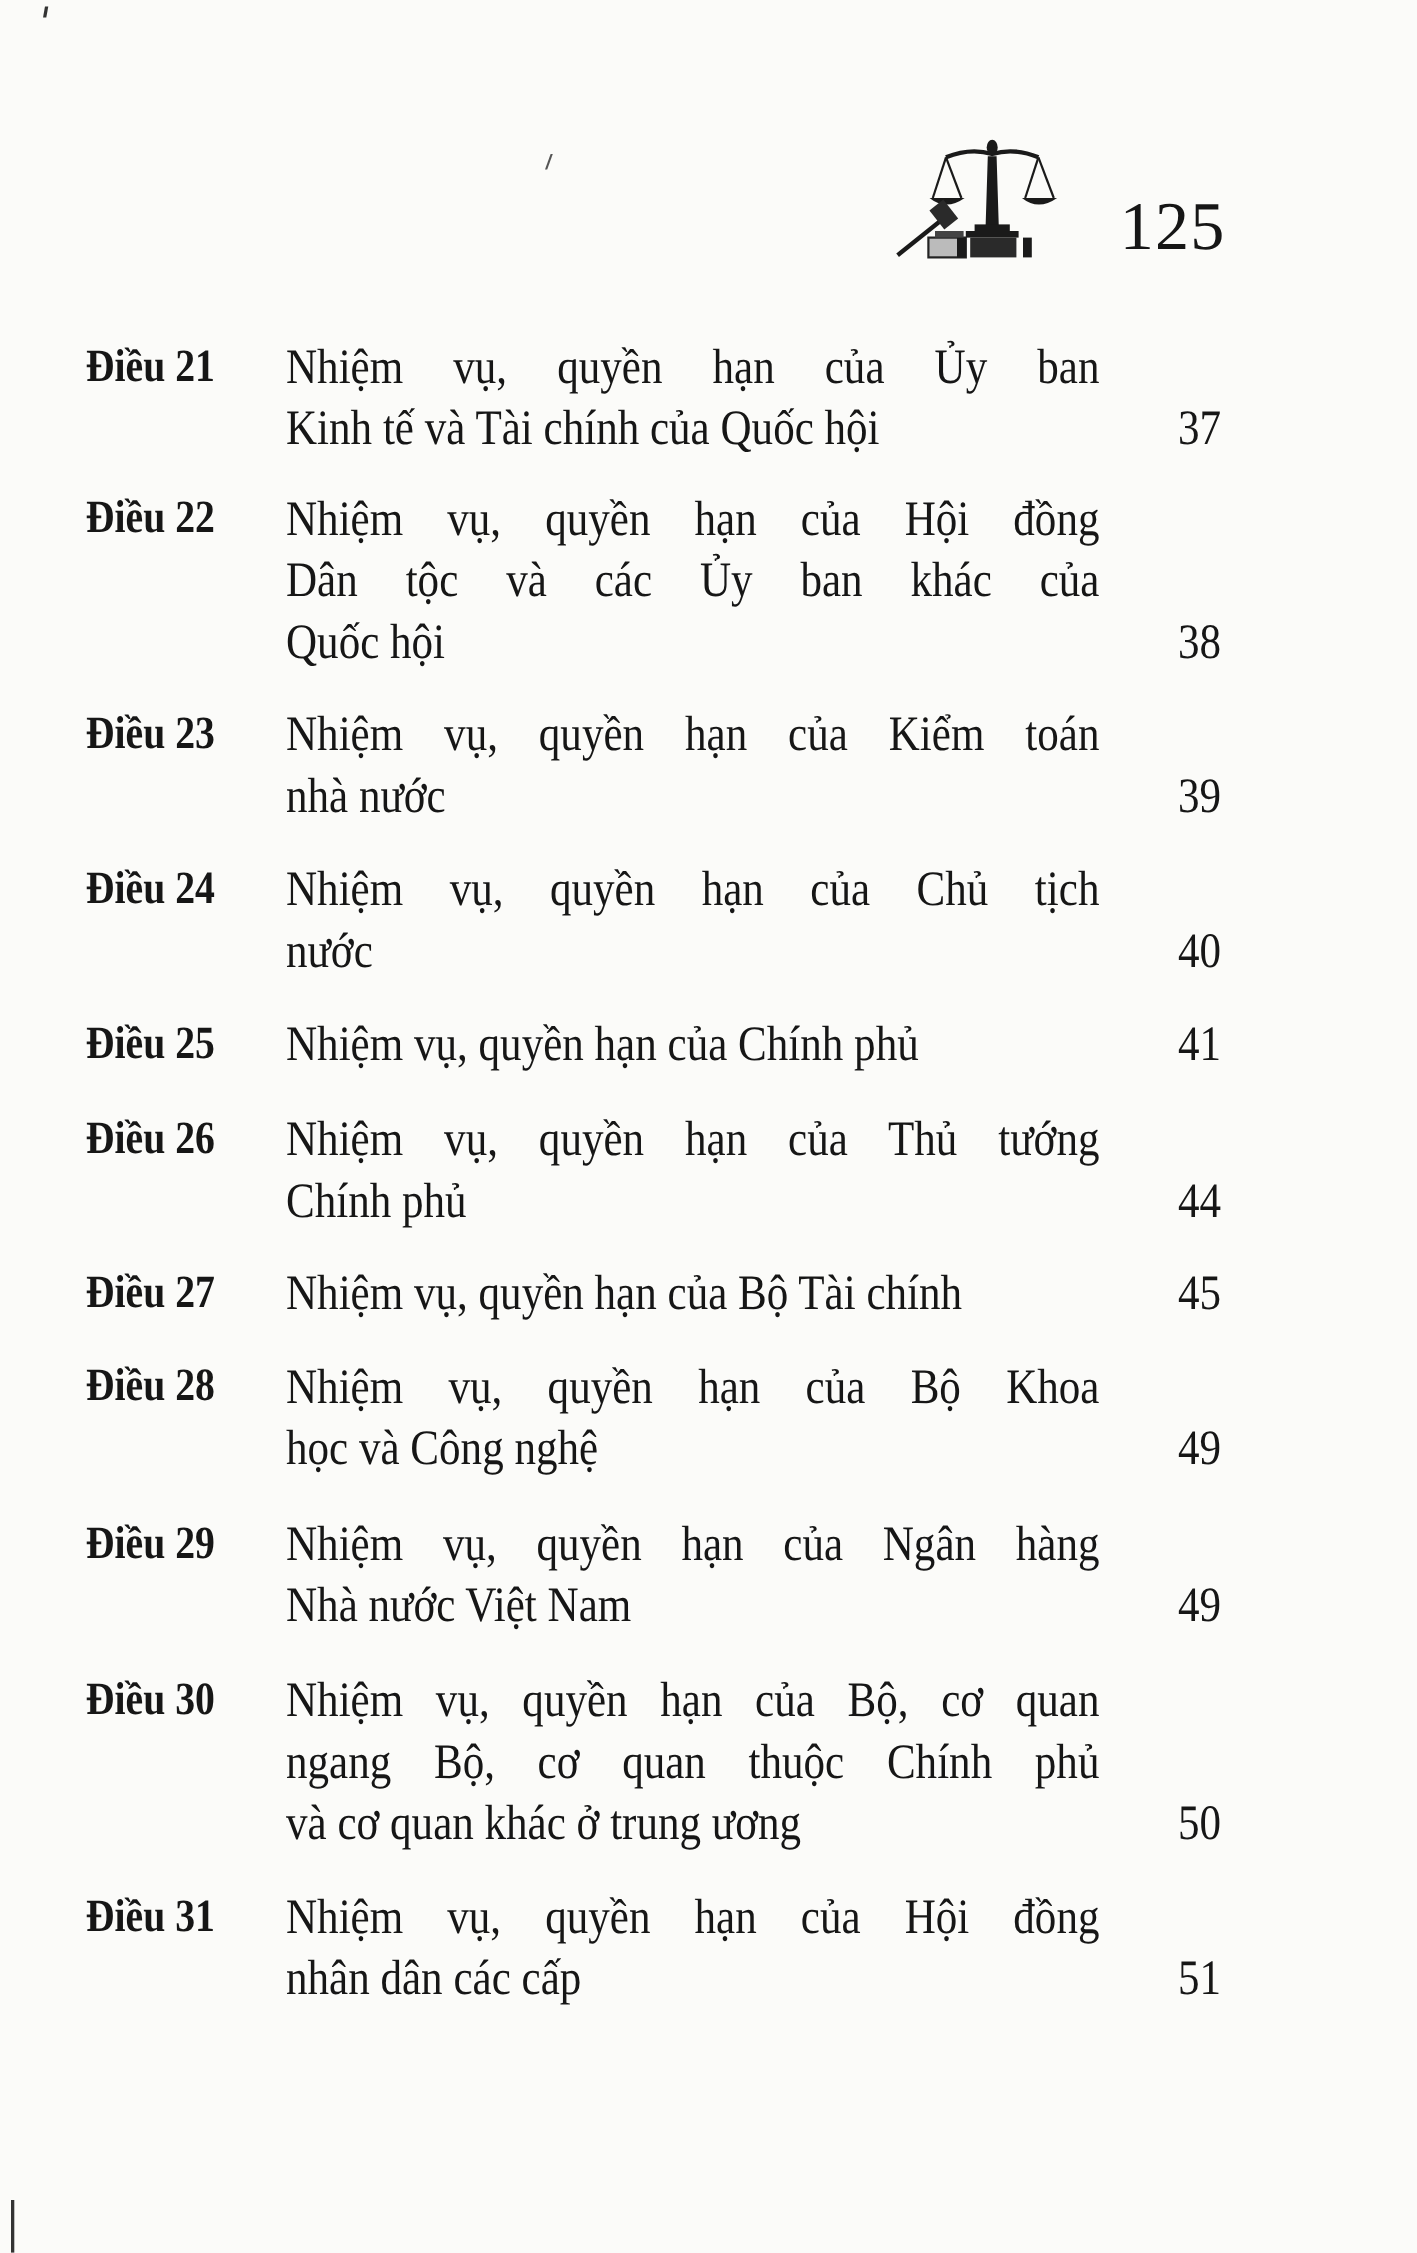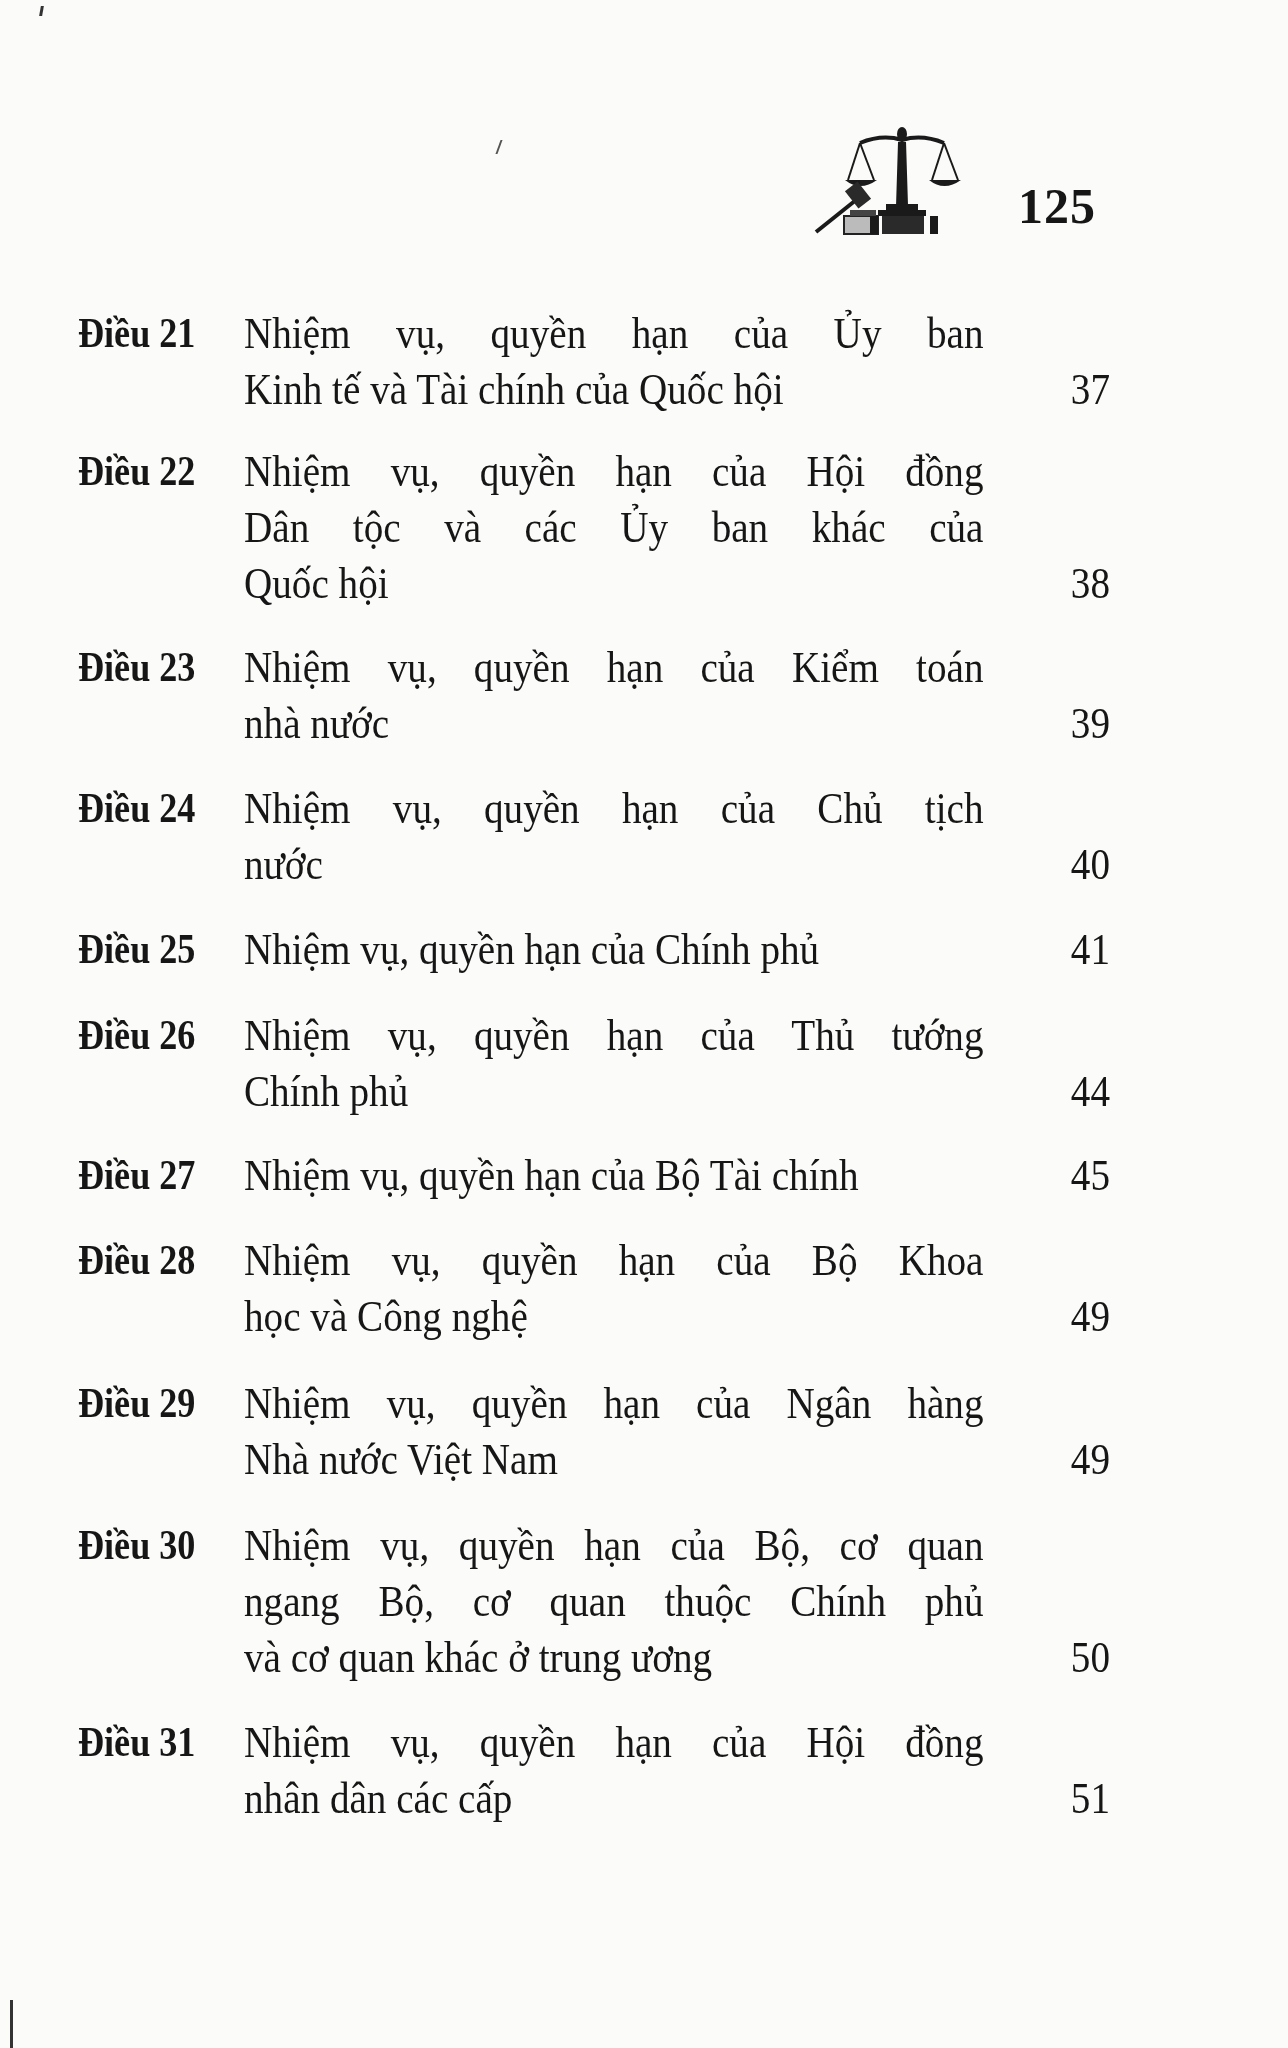--- a/index.html
+++ b/index.html
@@ -4,28 +4,28 @@
 <style>
   html, body { margin: 0; padding: 0; }
   body {
     width: 1288px; height: 2048px; background: #fbfbf9; position: relative; overflow: hidden;
     font-family: "Liberation Serif", "DejaVu Serif", serif; color: #161616;
   }
   .mark-tl { position: absolute; left: 40px; top: 6px; width: 3px; height: 10px; background: #333; transform: skewX(-10deg); }
   .mark-tl2 { position: absolute; left: 498px; top: 140px; width: 2px; height: 14px; background: #555; transform: skewX(-20deg); }
   .mark-bl { position: absolute; left: 10px; top: 2000px; width: 3px; height: 48px; background: #333; }
   .header-icon { position: absolute; left: 812px; top: 118px; width: 180px; height: 118px; }
-  .page-number { position: absolute; left: 1018px; top: 178px; font-size: 50px; line-height: 56px; letter-spacing: 1px; font-weight: bold; }
+  .page-number { position: absolute; left: 1018px; top: 178px; font-size: 62px; line-height: 56px; letter-spacing: 1px; }
   .toc { position: absolute; left: 0; top: 0; width: 1288px; }
   .entry { position: absolute; left: 0; width: 1288px; }
   .entry-label {
     position: absolute; left: 78px; top: 0; font-weight: bold; font-size: 42px; line-height: 56px;
     transform: scaleX(0.86); transform-origin: left center; white-space: nowrap;
   }
-  .entry-body { position: absolute; left: 244px; top: 0; width: 740px; }
+  .entry-body { position: absolute; left: 260px; top: 0; width: 740px; }
   .entry-line {
     display: block; font-size: 45px; line-height: 56px; height: 56px; white-space: nowrap;
     transform: scaleX(0.87); transform-origin: left center;
   }
   .entry-line.justify { text-align: justify; text-align-last: justify; width: 850px; }
   .entry-page {
     position: absolute; left: 1020px; width: 90px; text-align: right; font-size: 45px; line-height: 56px;
     transform: scaleX(0.87); transform-origin: right center;
   }
 </style>

